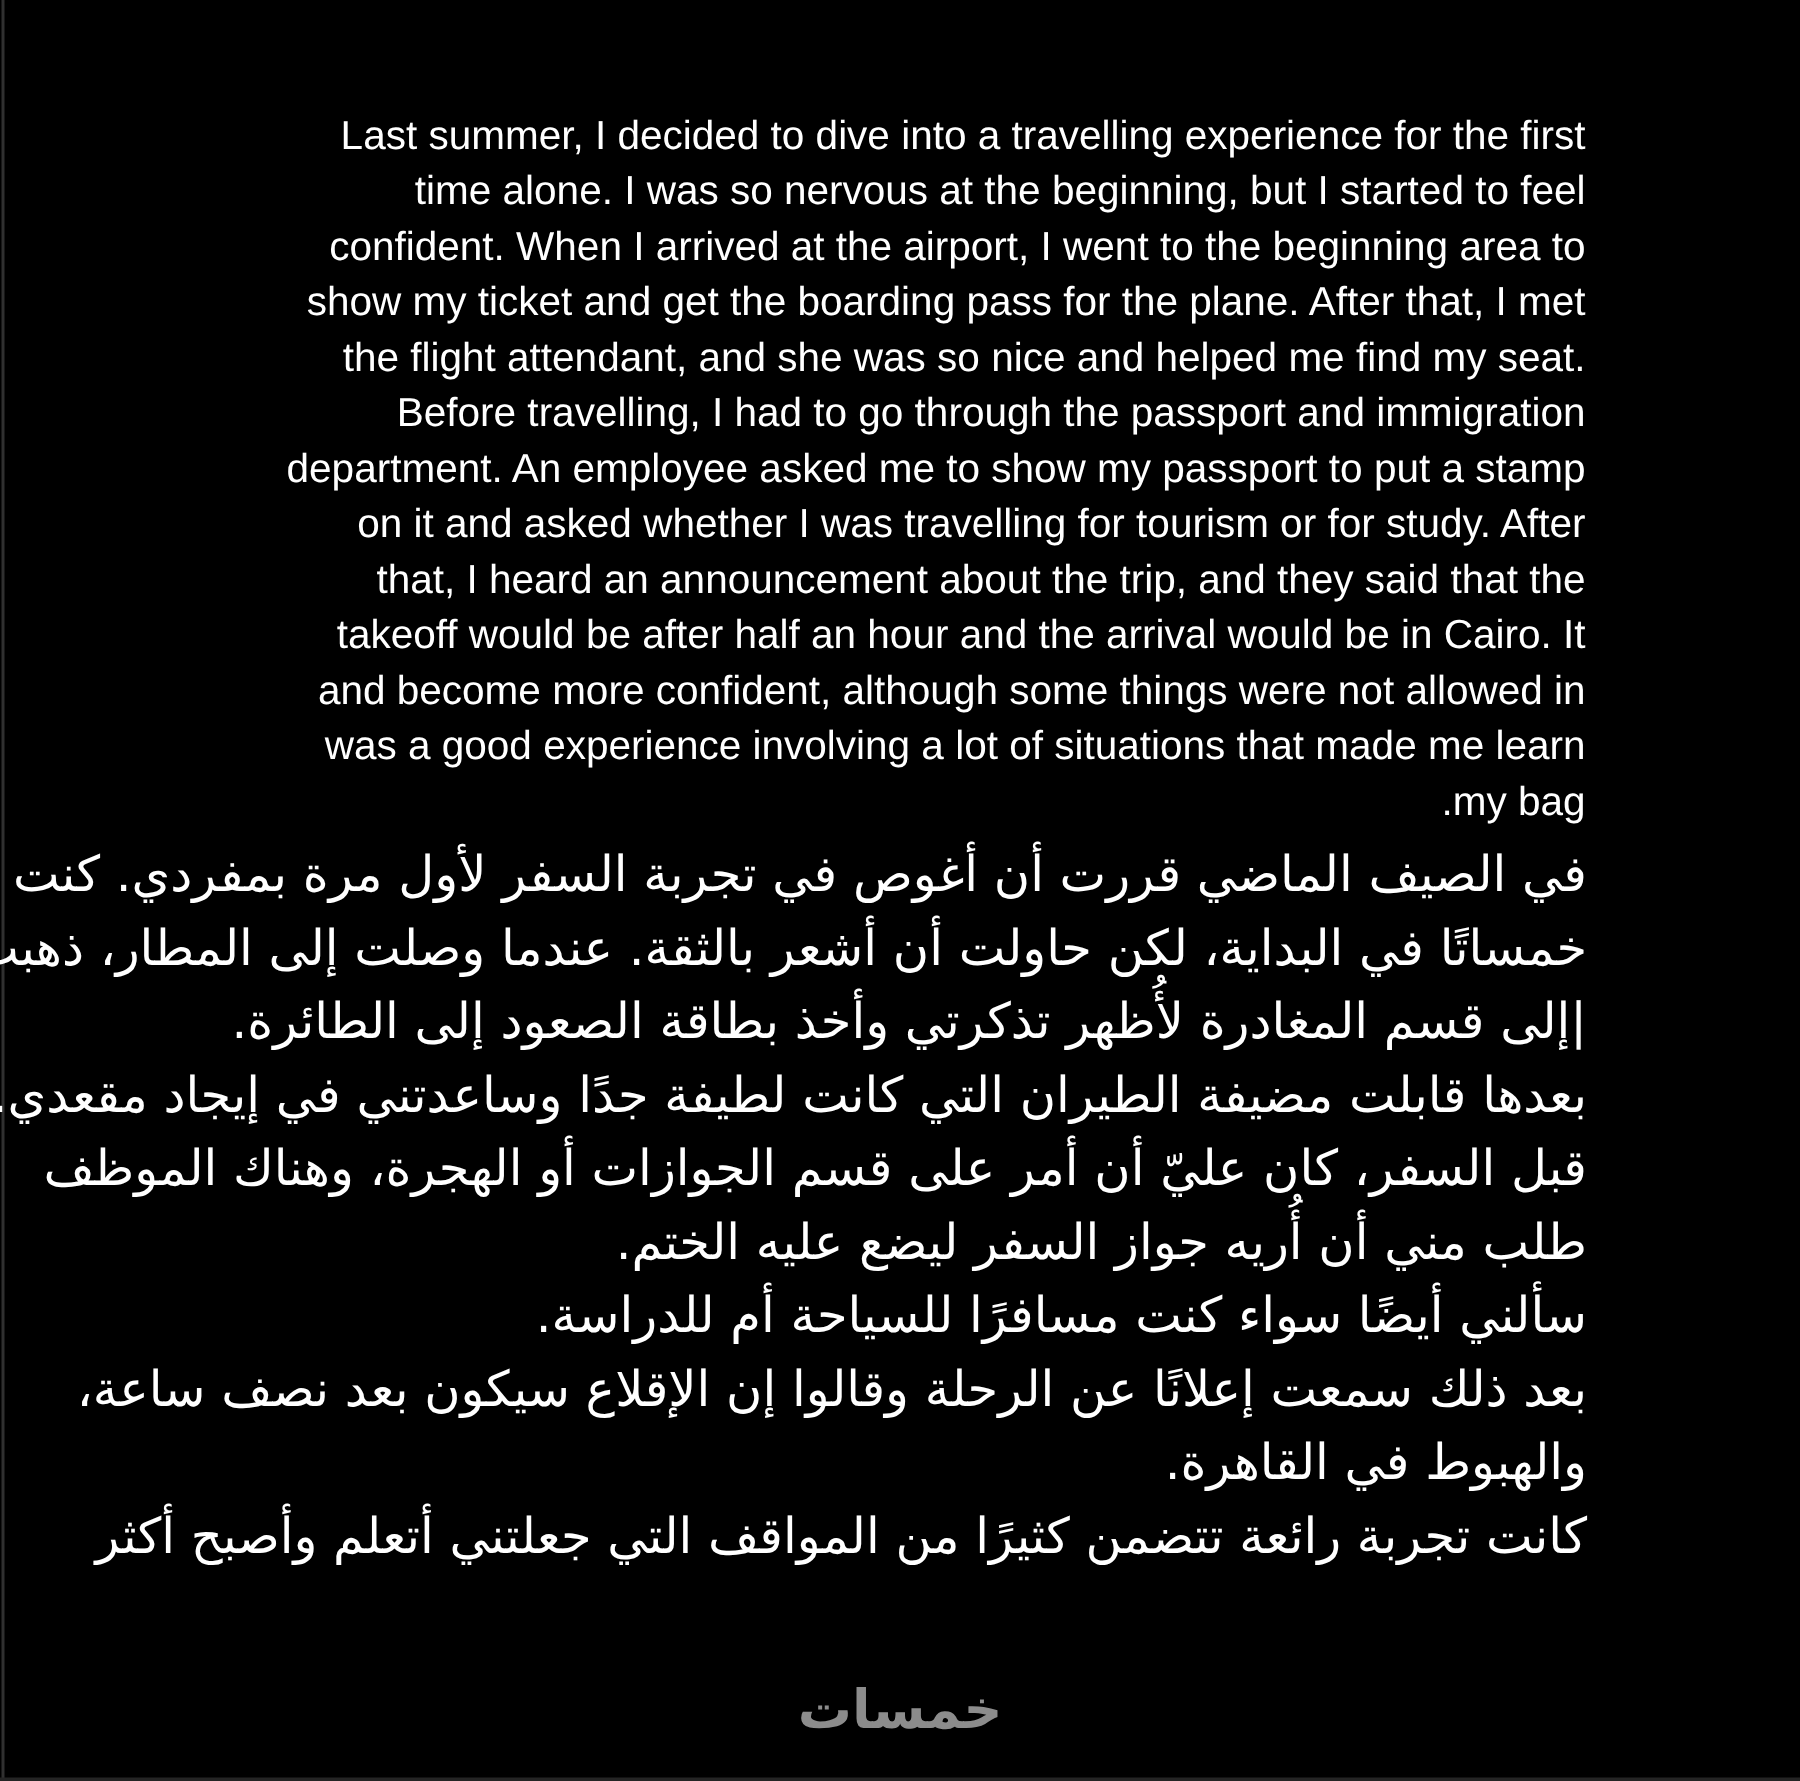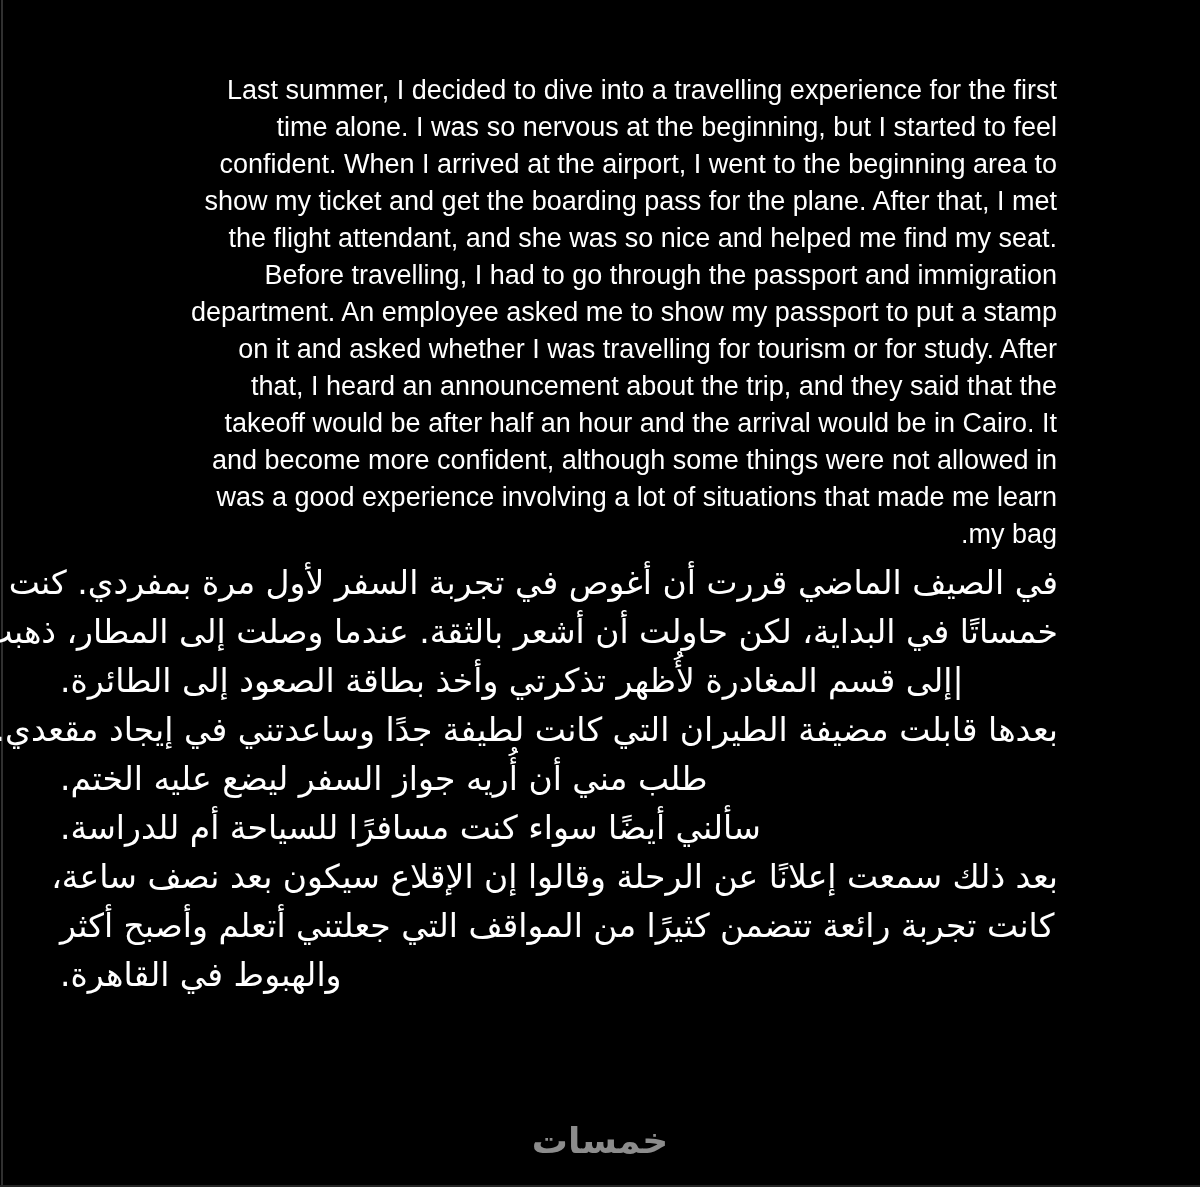--- a/index.html
+++ b/index.html
@@ -36,21 +36,21 @@
     font-weight: 400;
     margin-top: 48px;
   }
   .english-block .line { white-space: nowrap; }
   .arabic-block {
     position: absolute;
     top: 558px;
     left: 60px;
     right: 142px;
     direction: rtl;
-    text-align: left;
+    text-align: right;
     color: #ffffff;
     font-family: "DejaVu Sans", sans-serif;
     font-size: 33px;
     line-height: 49px;
     font-weight: 400;
   }
   .arabic-block .line { white-space: nowrap; }
   .footer-logo {
     position: absolute;
     top: 1110px;
@@ -90,22 +90,23 @@
   <div class="line">and become more confident, although some things were not allowed in</div>
   <div class="line">was a good experience involving a lot of situations that made me learn</div>
   <div class="line">.my bag</div>
 </div>
 
 <div class="arabic-block" dir="rtl">
   <div class="line">في الصيف الماضي قررت أن أغوص في تجربة السفر لأول مرة بمفردي. كنت</div>
   <div class="line">خمساتًا في البداية، لكن حاولت أن أشعر بالثقة. عندما وصلت إلى المطار، ذهبت</div>
   <div class="line">|إلى قسم المغادرة لأُظهر تذكرتي وأخذ بطاقة الصعود إلى الطائرة.</div>
   <div class="line">بعدها قابلت مضيفة الطيران التي كانت لطيفة جدًا وساعدتني في إيجاد مقعدي.</div>
+  <div class="line">قبل السفر، كان عليّ أن أمر على قسم الجوازات أو الهجرة، وهناك الموظف</div>
   <div class="line">طلب مني أن أُريه جواز السفر ليضع عليه الختم.</div>
   <div class="line">سألني أيضًا سواء كنت مسافرًا للسياحة أم للدراسة.</div>
   <div class="line">بعد ذلك سمعت إعلانًا عن الرحلة وقالوا إن الإقلاع سيكون بعد نصف ساعة،</div>
+  <div class="line">والهبوط في القاهرة.</div>
   <div class="line">كانت تجربة رائعة تتضمن كثيرًا من المواقف التي جعلتني أتعلم وأصبح أكثر</div>
-  <div class="line">والهبوط في القاهرة.</div>
 </div>
 
 <div class="footer-logo">
   <span class="brand">خمسات</span>
 </div>
 
 </body></html>

